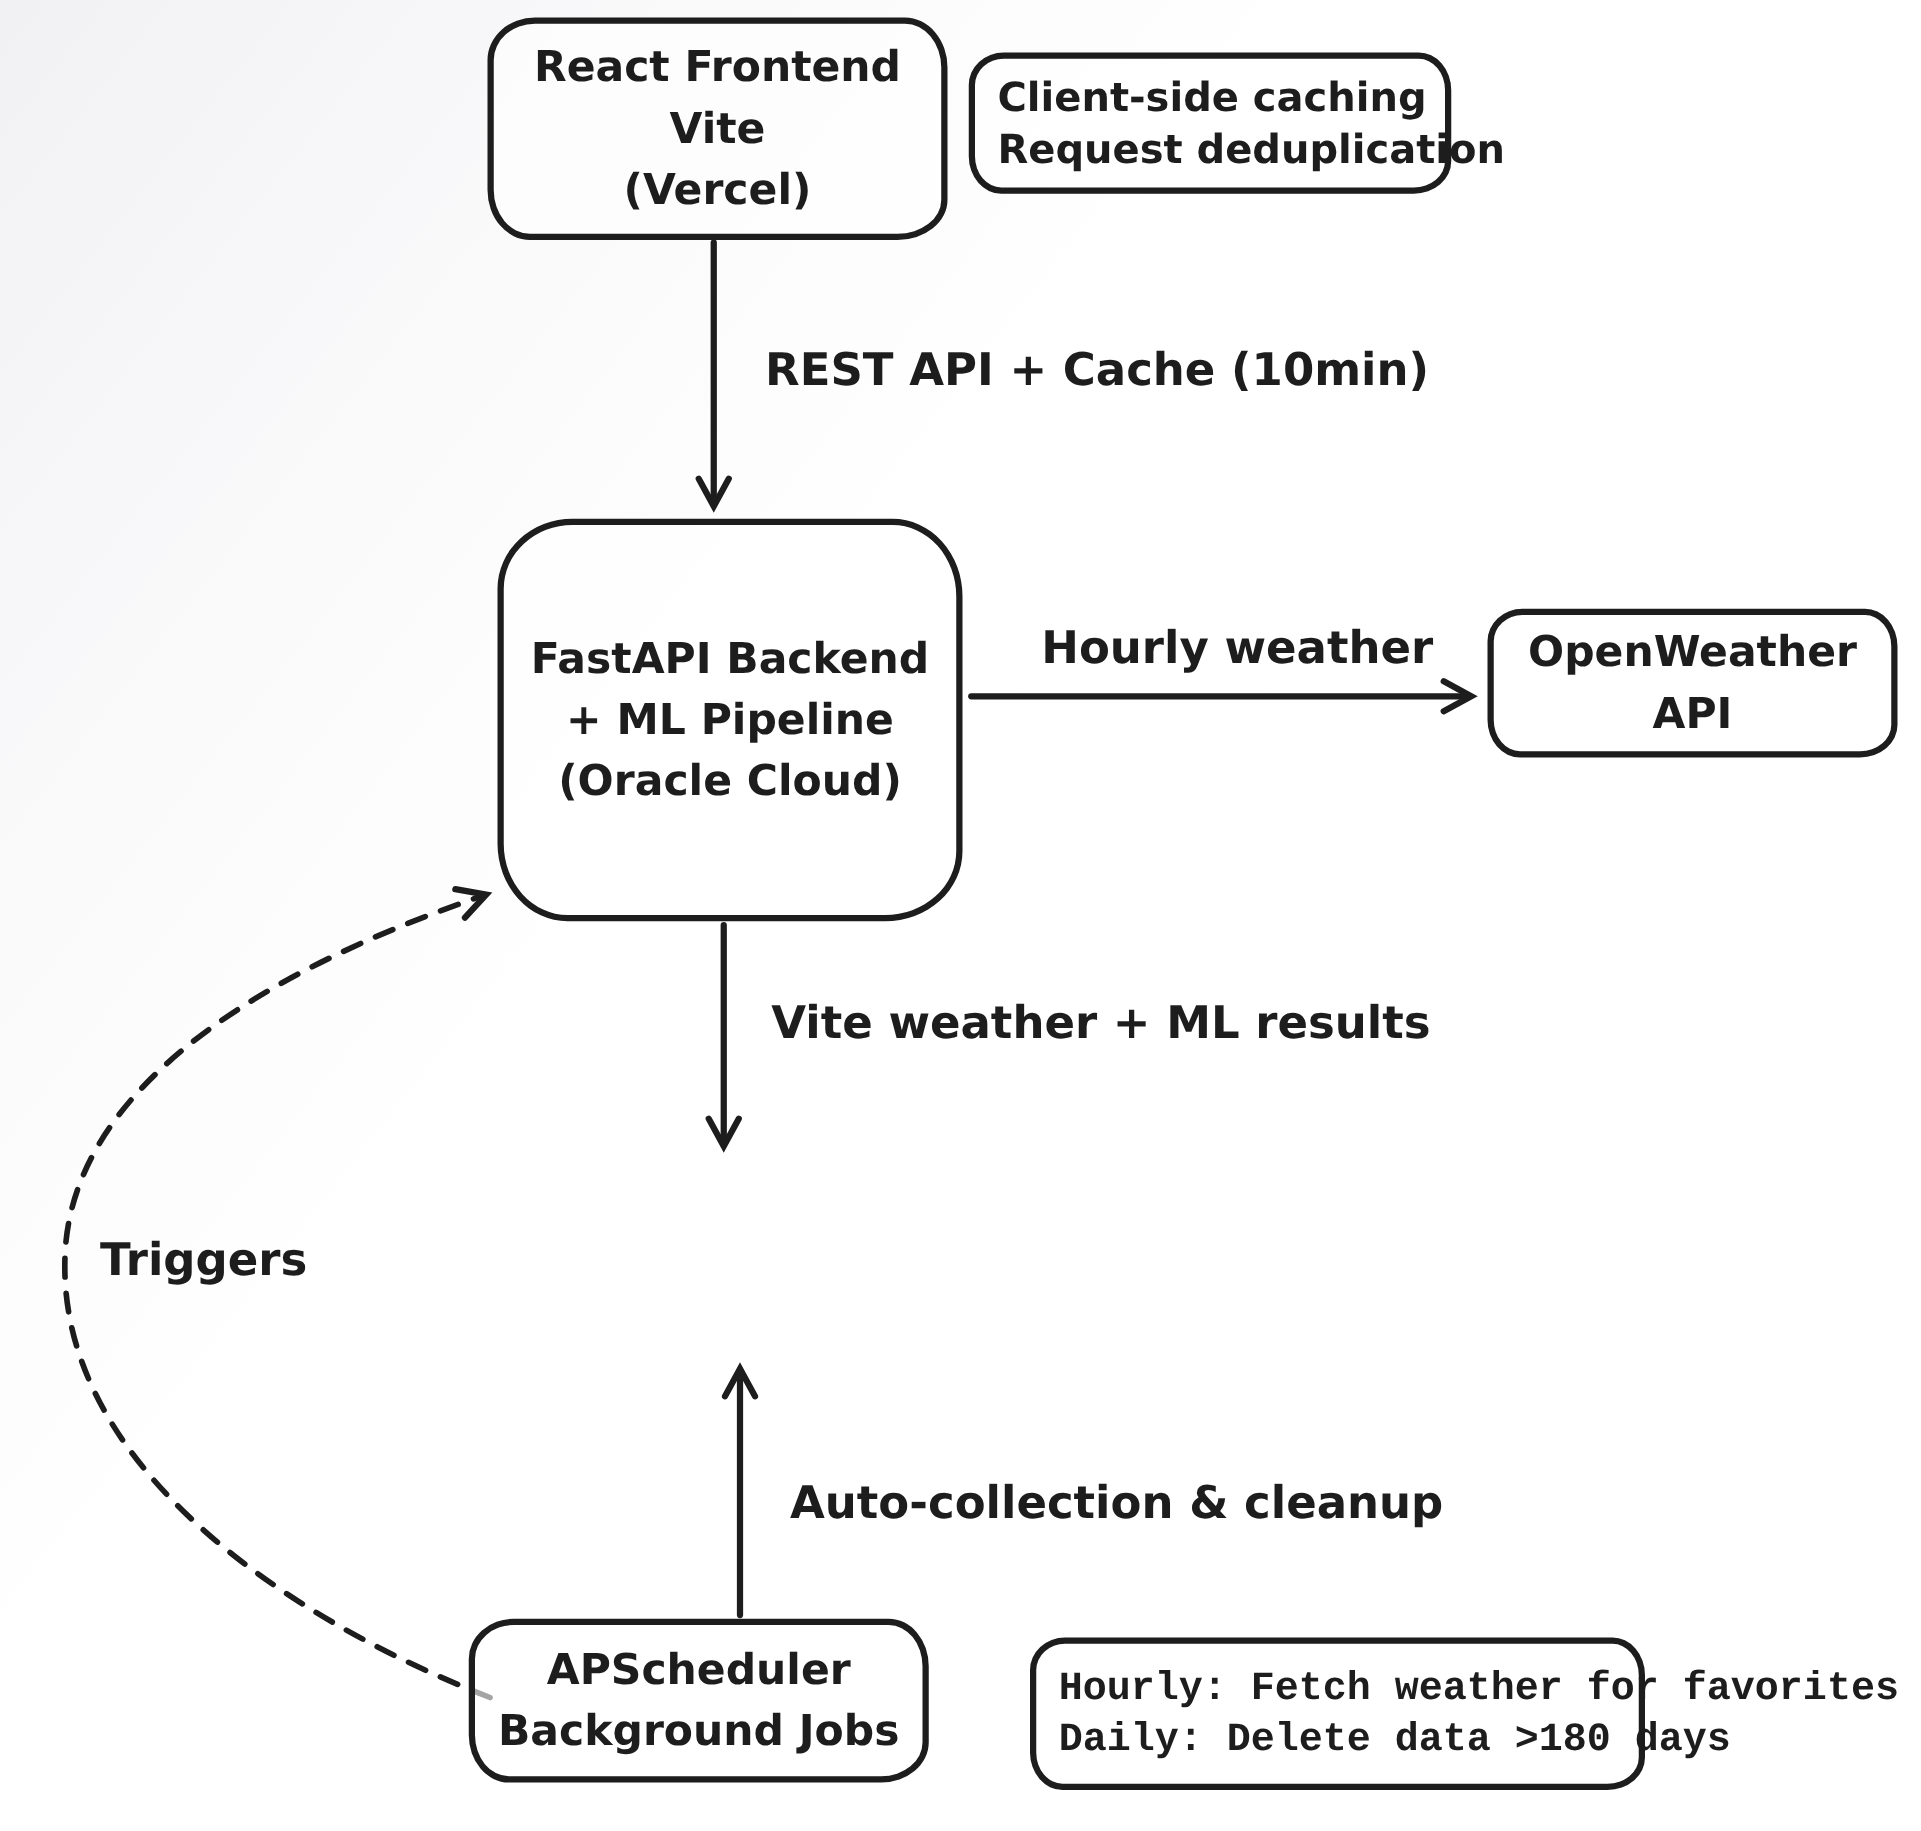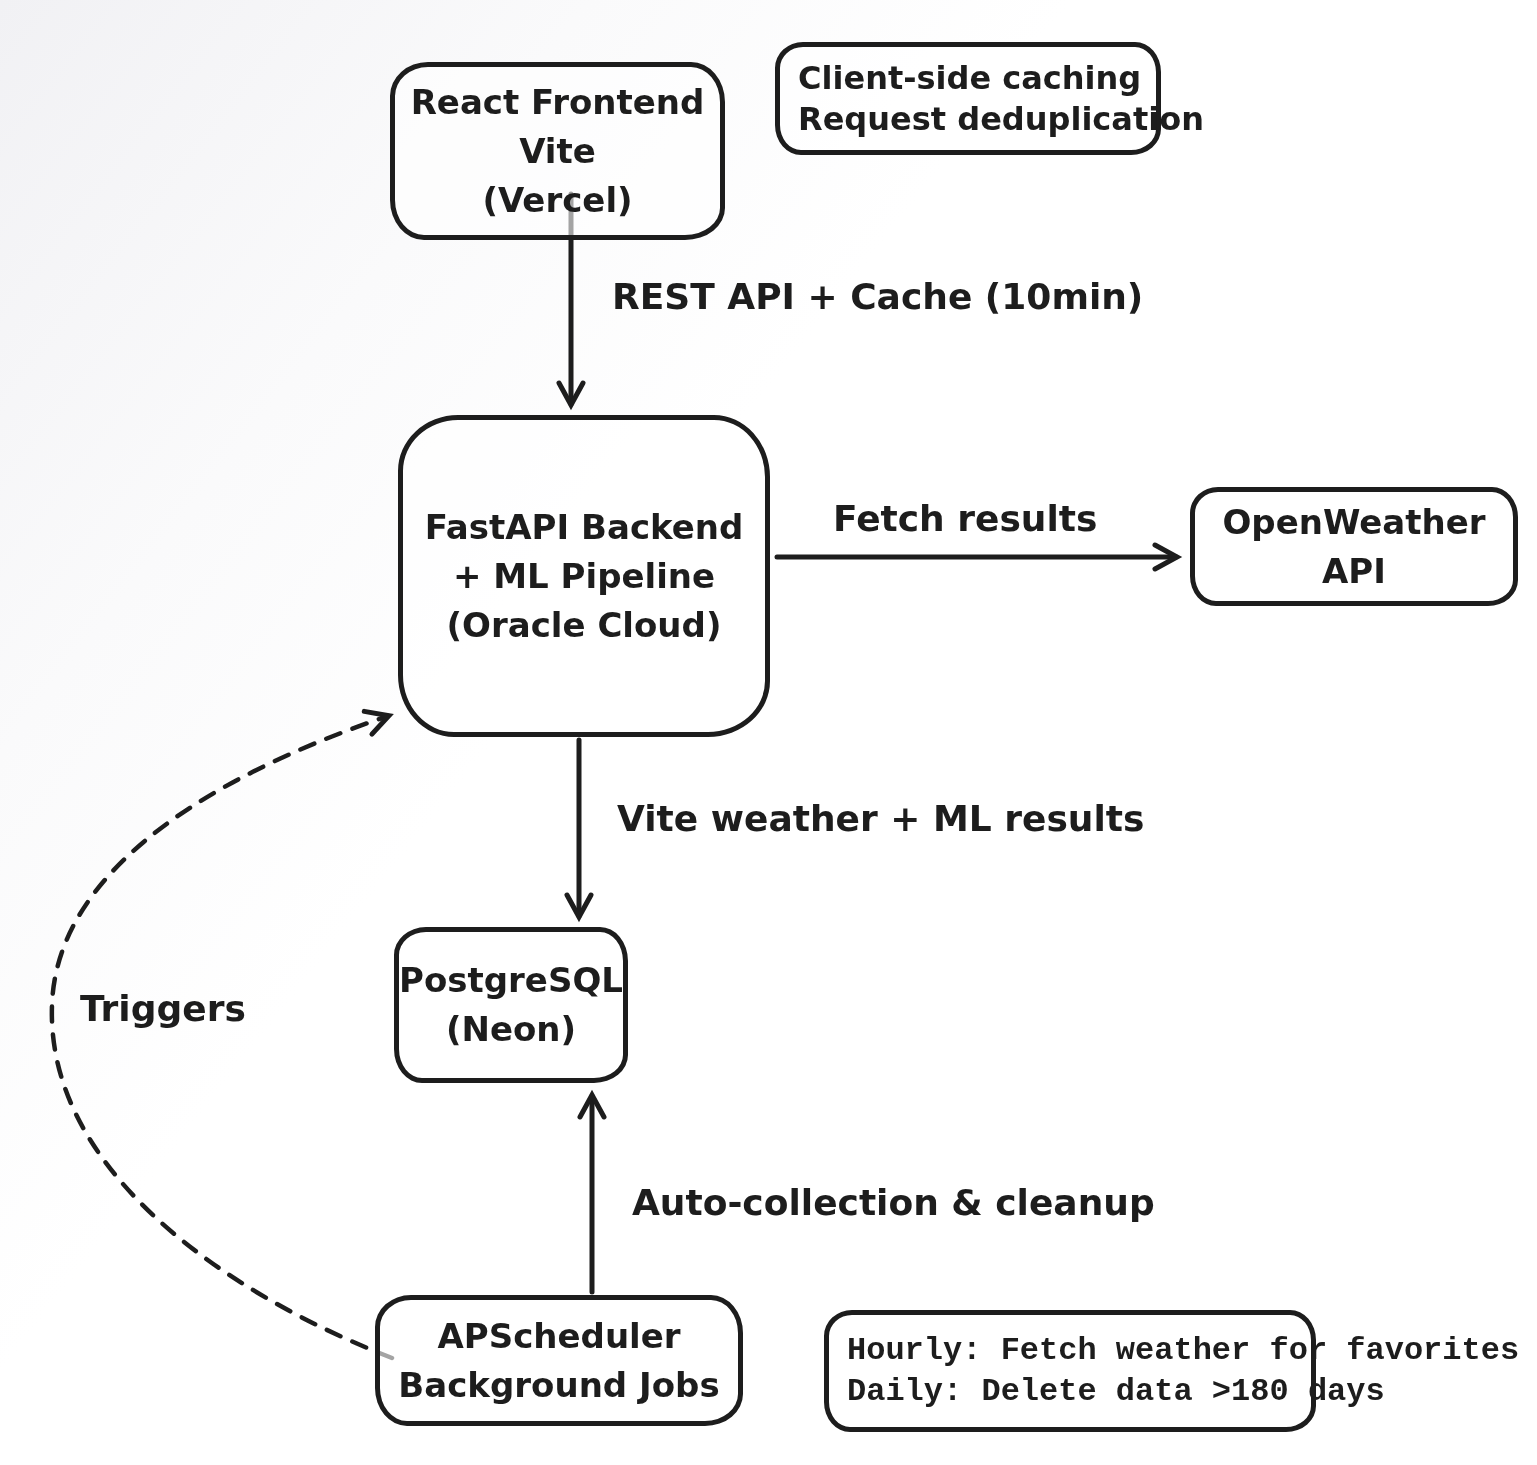--- a/index.html
+++ b/index.html
@@ -47,21 +47,21 @@
   .box .ln { line-height: 49px; white-space: nowrap; }
   .note .ln { line-height: 41px; white-space: nowrap; }
   .edge-label {
     position: absolute;
     font-size: 36px;
     font-weight: bold;
     white-space: nowrap;
     color: #1d1d1d;
   }
   
-  #box-react      { left: 390px; top: 14px;   width: 335px; height: 178px; border-radius: 38px 34px 40px 34px / 34px 40px 32px 40px; margin-top: 48px; }
+  #box-react      { left: 390px; top: 14px;   width: 368px; height: 178px; border-radius: 38px 34px 40px 34px / 34px 40px 32px 40px; }
   #note-client    { left: 775px; top: 42px;   width: 386px; height: 113px; border-radius: 28px 26px 30px 26px / 26px 30px 26px 30px; }
   #box-fastapi    { left: 398px; top: 415px;  width: 372px; height: 322px; border-radius: 60px 56px 62px 56px / 56px 62px 56px 62px; }
   #note-ml        { left: 20px;  top: 492px;  width: 357px; height: 143px; border-radius: 32px 28px 34px 28px / 28px 34px 28px 34px; }
   #box-openweather{ left: 1190px; top: 487px; width: 328px; height: 119px; border-radius: 28px 26px 30px 26px / 26px 30px 26px 30px; }
   #box-postgres   { left: 394px; top: 927px;  width: 234px; height: 156px; border-radius: 32px 28px 34px 28px / 28px 34px 28px 34px; }
   #box-apscheduler{ left: 375px; top: 1295px; width: 368px; height: 131px; border-radius: 36px 32px 38px 32px / 32px 38px 32px 38px; }
   #note-jobs      { left: 824px; top: 1310px; width: 492px; height: 122px; border-radius: 28px 26px 30px 26px / 26px 30px 26px 30px; font-family: Liberation Mono, monospace; }
 
   #label-rest     { left: 612px; top: 276px; }
   #label-fetch    { left: 833px; top: 498px; }
@@ -100,33 +100,29 @@
 
   <div class="edge-label" id="label-rest">REST API + Cache (10min)</div>
 
   <div class="box" id="box-fastapi">
     <div class="ln">FastAPI Backend</div>
     <div class="ln">+ ML Pipeline</div>
     <div class="ln">(Oracle Cloud)</div>
   </div>
 
 
-  <div class="edge-label" id="label-fetch">Fetch results</div>
+  <div class="edge-label" id="label-fetch">Hourly weather</div>
 
   <div class="box" id="box-openweather">
     <div class="ln">OpenWeather</div>
     <div class="ln">API</div>
   </div>
 
   <div class="edge-label" id="label-store">Vite weather + ML results</div>
 
-  <div class="box" id="box-postgres">
-    <div class="ln">PostgreSQL</div>
-    <div class="ln">(Neon)</div>
-  </div>
 
   <div class="edge-label" id="label-auto">Auto-collection &amp; cleanup</div>
 
   <div class="edge-label" id="label-triggers">Triggers</div>
 
   <div class="box" id="box-apscheduler">
     <div class="ln">APScheduler</div>
     <div class="ln">Background Jobs</div>
   </div>
 

